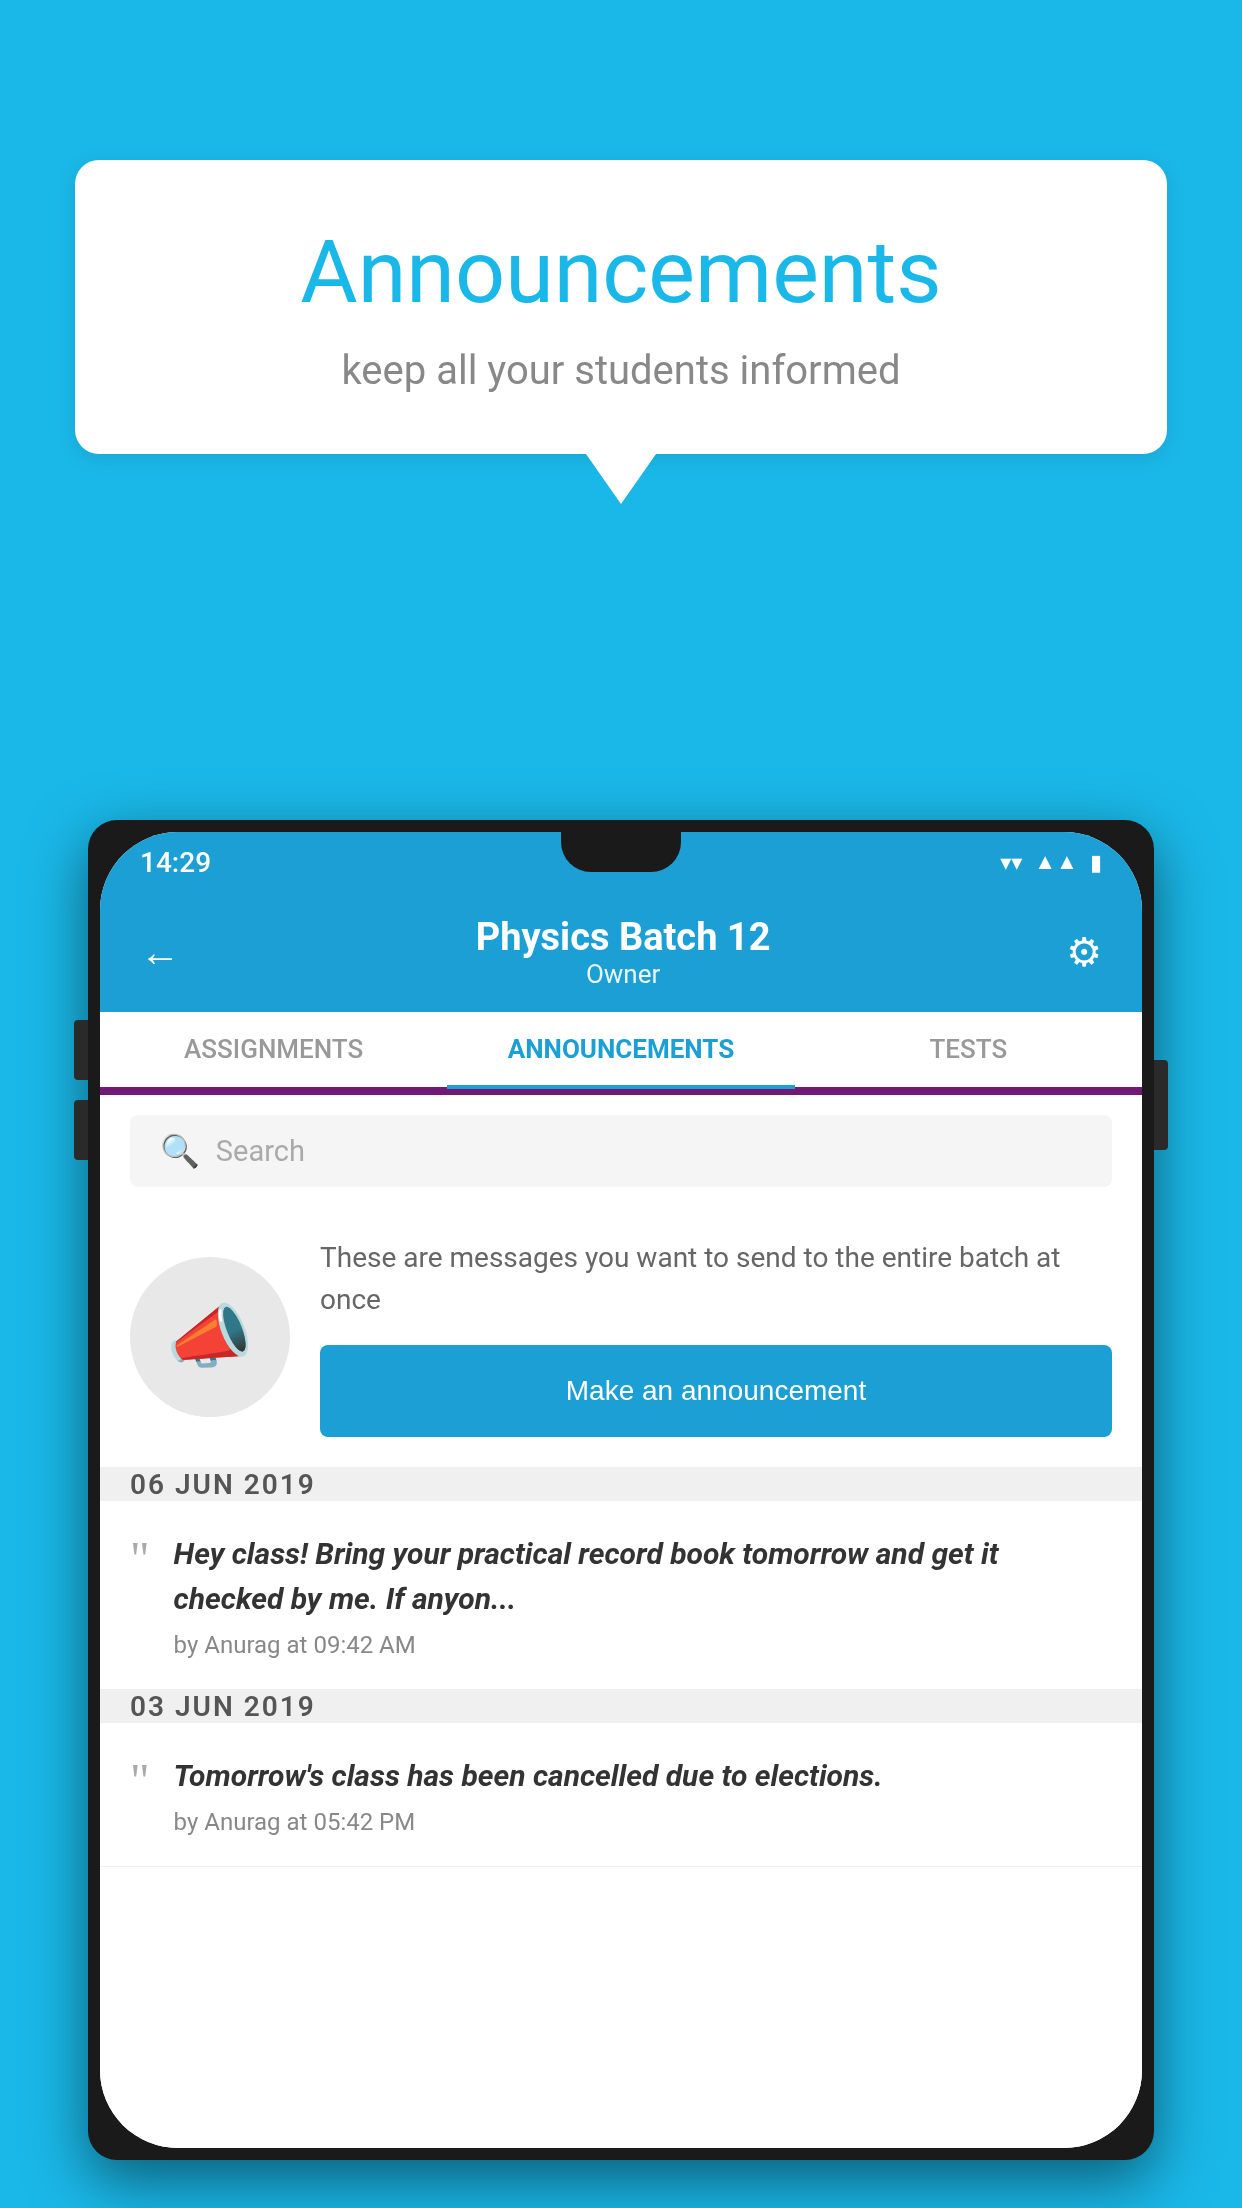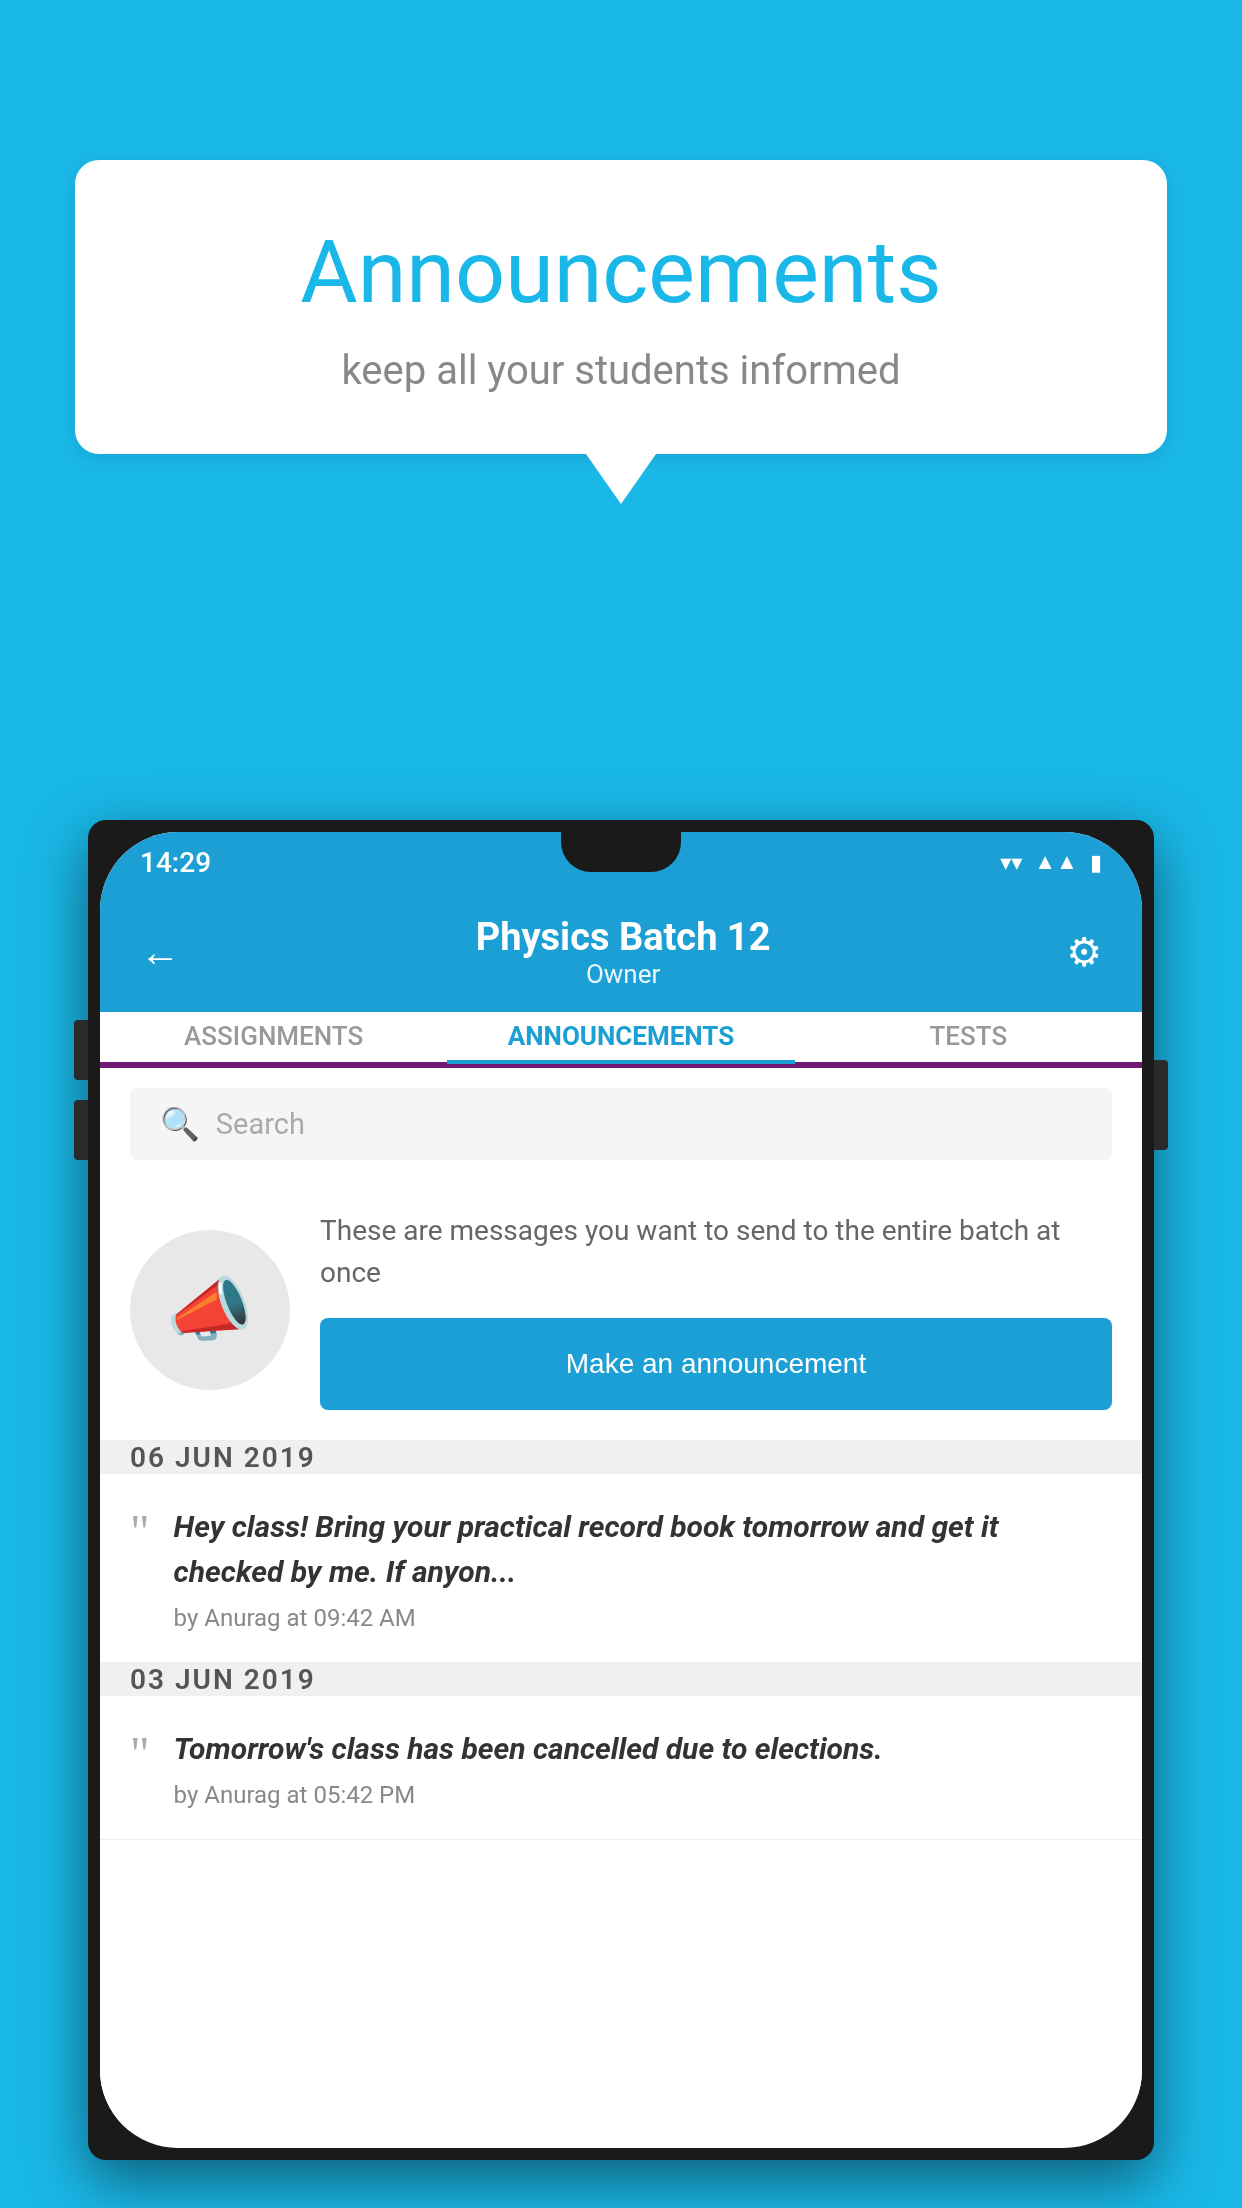--- a/index.html
+++ b/index.html
@@ -59,21 +59,21 @@
     .phone-container {
       position: absolute;
       top: 820px;
       left: 88px;
       right: 88px;
       bottom: 0;
     }
 
     .phone-outer {
       background: #1a1a1a;
-      border-radius: 18px;
+      border-radius: 29px;
       padding: 12px;
       height: 1340px;
       position: relative;
       box-shadow: 0 20px 60px rgba(0,0,0,0.5);
     }
 
     .phone-inner {
       background: white;
       border-radius: 78px;
       overflow: hidden;
@@ -155,22 +155,22 @@
 
     .gear-icon {
       color: white;
       font-size: 40px;
     }
 
     
     .tabs-container {
       background: white;
       display: flex;
-      border-bottom: 6px solid #701a75;
-      height: 56px;
+      border-bottom: 8px solid #701a75;
+      height: 83px;
     }
 
     .tab {
       flex: 1;
       display: flex;
       align-items: center;
       justify-content: center;
       font-size: 26px;
       font-weight: 500;
       color: #999;

